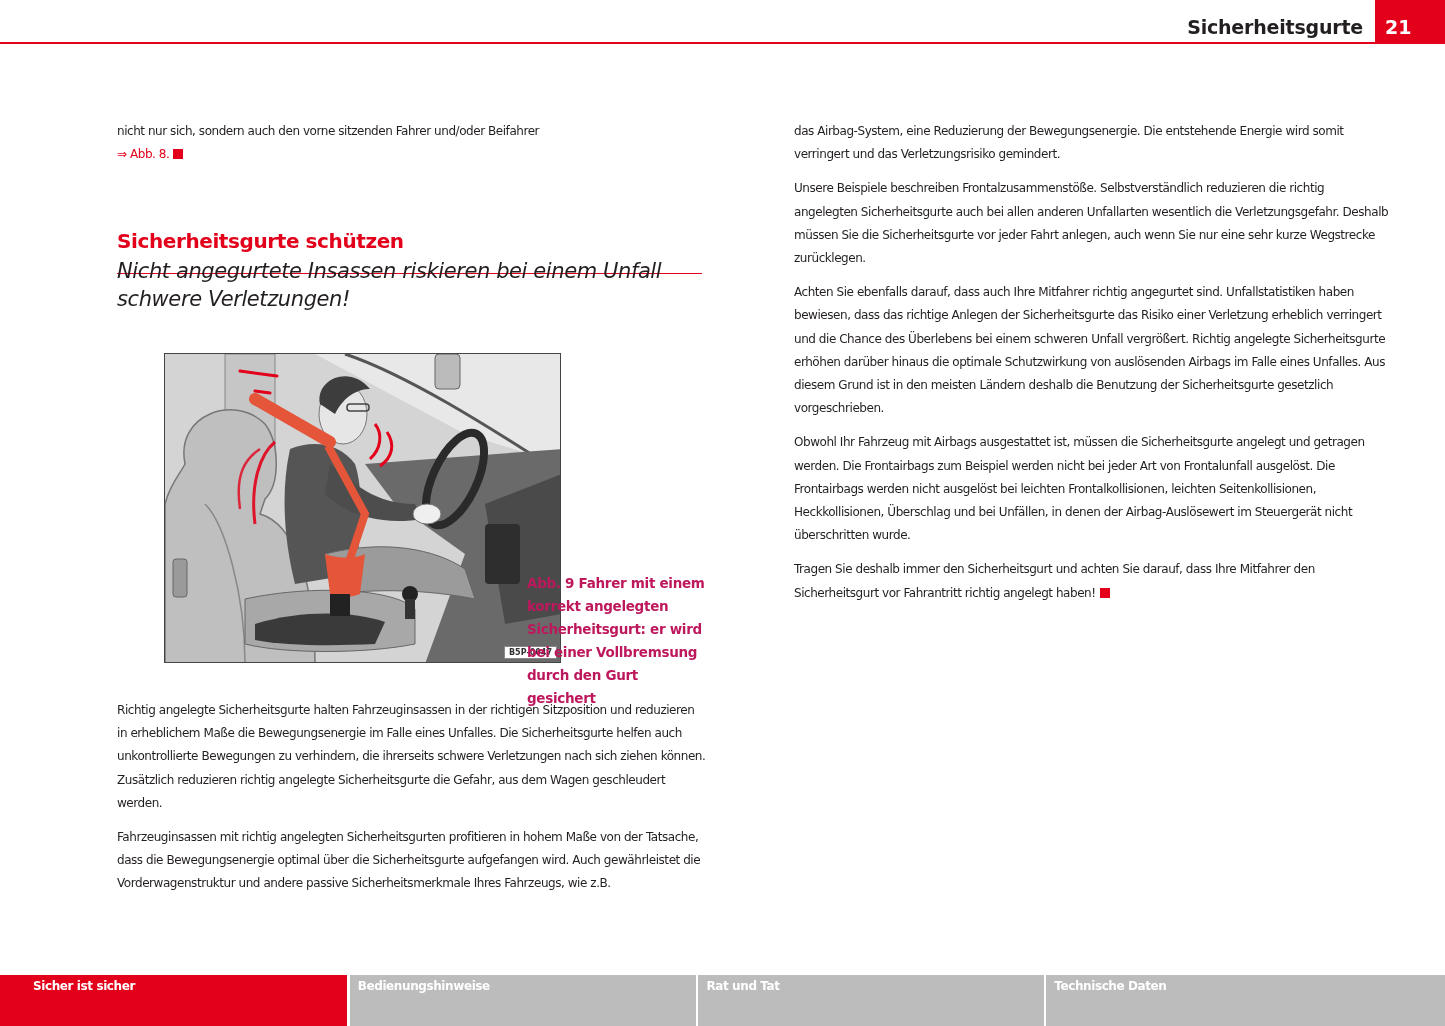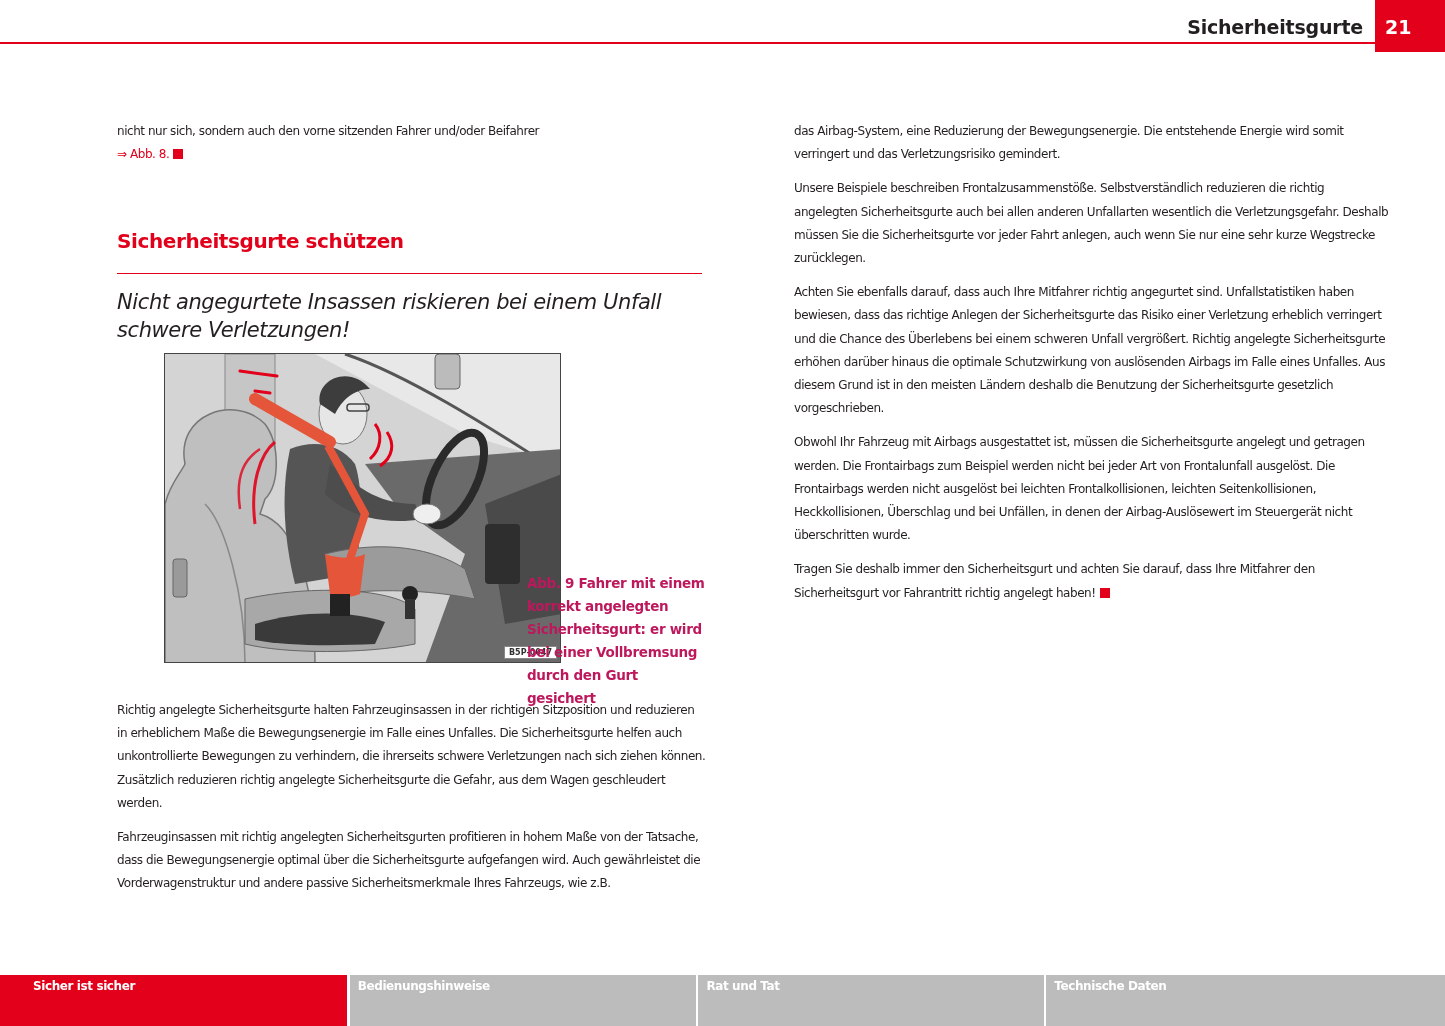--- a/index.html
+++ b/index.html
@@ -2,34 +2,34 @@
 <html><head>
 <meta charset="utf-8">
 <style>
   * { box-sizing: border-box; margin: 0; padding: 0; }
   html, body { width: 1445px; height: 1026px; background: #ffffff; overflow: hidden; }
   body { position: relative; font-family: "DejaVu Sans", "Liberation Sans", sans-serif; color: #231f20; }
 
   
   .header-line { position: absolute; left: 0; top: 42px; width: 1445px; height: 2px; background: #e2001a; }
   .header-title { position: absolute; right: 82px; top: 16px; font-size: 19px; font-weight: bold; color: #231f20; letter-spacing: -0.2px; }
-  .page-num-box { position: absolute; left: 1375px; top: 0; width: 70px; height: 52px; background: #e2001a; }
+  .page-num-box { position: absolute; left: 1375px; top: 0; width: 70px; height: 44px; background: #e2001a; }
   .page-num { position: absolute; left: 10px; top: 16px; font-size: 19px; font-weight: bold; color: #ffffff; }
 
   
   .col { position: absolute; font-size: 12px; line-height: 23.2px; letter-spacing: -0.45px; }
   .col-left { left: 117px; top: 120px; width: 590px; }
   .col-right { left: 750px; top: 120px; width: 595px; margin-left: 44px; }
   .col p { margin-bottom: 11px; }
 
   .xref { color: #e2001a; }
   .end-mark { display: inline-block; width: 10px; height: 10px; background: #e2001a; margin-left: 4px; vertical-align: -1px; }
 
   .section-title { position: absolute; left: 117px; top: 229px; width: 585px; font-size: 20px; font-weight: bold; color: #e2001a; letter-spacing: -0.4px; padding-bottom: 20px; border-bottom: 1.5px solid #e2001a; }
-  .lead { position: absolute; left: 117px; top: 288px; width: 590px; font-size: 21px; font-style: italic; line-height: 28px; letter-spacing: -0.4px; color: #231f20; }
+  .lead { position: absolute; left: 117px; top: 257px; width: 590px; font-size: 21px; font-style: italic; line-height: 28px; letter-spacing: -0.4px; color: #231f20; }
 
   
   .figure { position: absolute; left: 117px; top: 353px; width: 397px; height: 310px; border: 1.5px solid #444; background: #d0d0d0; overflow: hidden; margin-left: 47px; }
   .figure svg { position: absolute; left: 0; top: 0; }
   .fig-code { position: absolute; right: 3px; bottom: 3px; background: #fff; border: 1px solid #888; font-size: 8px; font-weight: bold; color: #333; padding: 1px 4px; letter-spacing: 0; }
   .caption { position: absolute; left: 527px; top: 572px; width: 180px; font-size: 13.5px; font-weight: bold; color: #be185d; line-height: 23px; letter-spacing: -0.3px; }
 
   
   .footer { position: absolute; left: 0; top: 975px; width: 1445px; height: 51px; display: flex; }
   .tab { height: 51px; padding: 4px 0 0 0; font-size: 12px; font-weight: bold; color: #ffffff; letter-spacing: -0.4px; }

